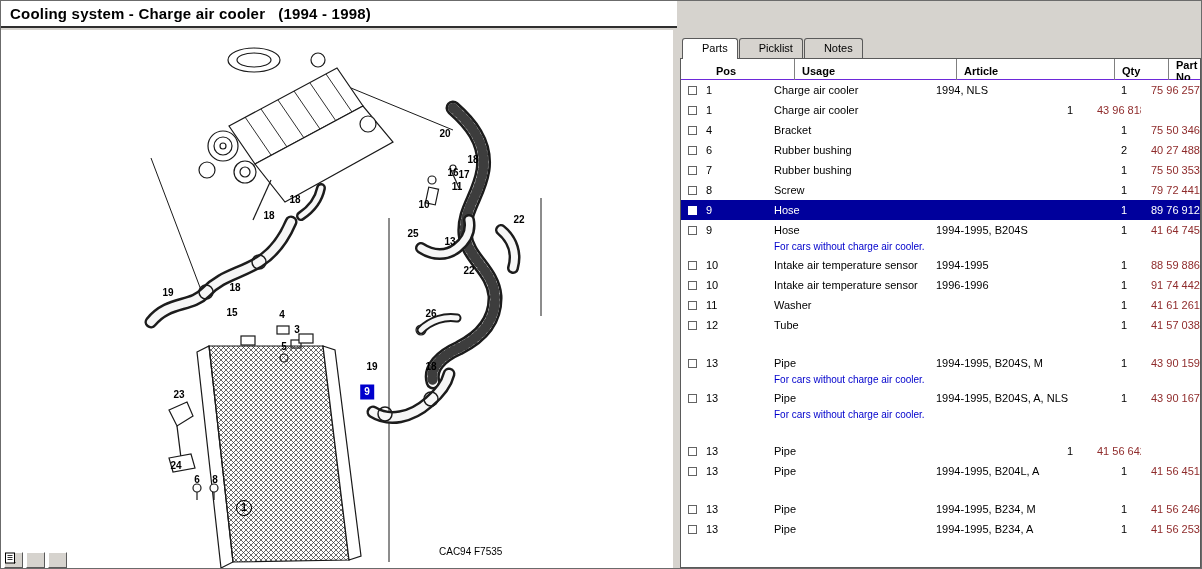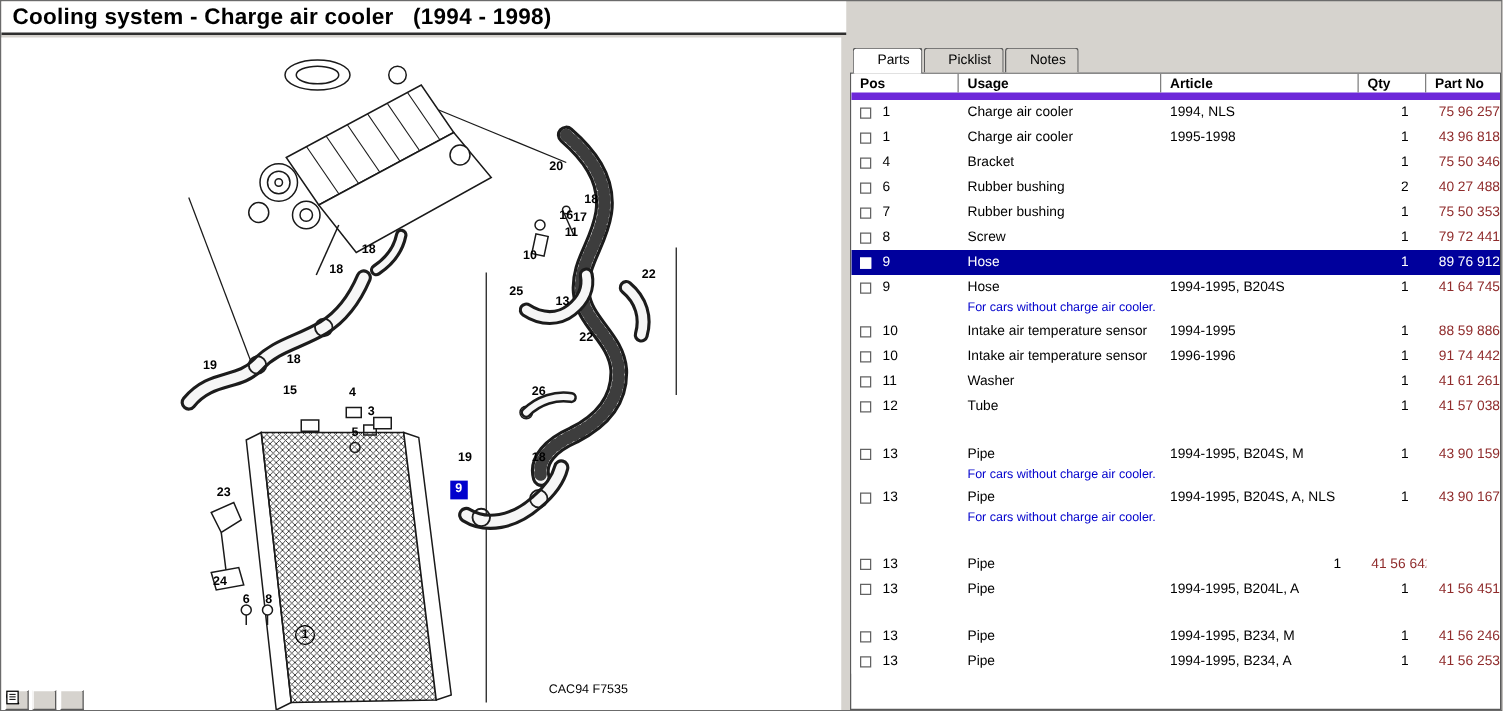--- a/index.html
+++ b/index.html
@@ -9,21 +9,21 @@
     background:#d6d3ce; overflow:hidden;
     font-family:"Liberation Sans", sans-serif; color:#000;
     border:1px solid #6b6b6b;
   }
   
   .titlebar {
     position:absolute; left:0; top:0; width:676px; height:27px;
     background:#ffffff; border-bottom:2px solid #2f2f2f;
     display:flex; align-items:center; padding-left:9px;
   }
-  .titlebar .title { font-size:18px; font-weight:bold; letter-spacing:.2px; }
+  .titlebar .title { font-size:15px; font-weight:bold; letter-spacing:.2px; }
   
   .diagram {
     position:absolute; left:0; top:29px; width:672px; height:540px;
     background:#ffffff; overflow:hidden;
   }
   .diagram svg { position:absolute; left:0; top:0; }
   .overlay { position:absolute; left:0; top:0; width:100%; height:100%; }
   .callout {
     position:absolute; transform:translate(-50%,-50%);
     font-size:10px; line-height:12px; color:#000; white-space:nowrap;
@@ -55,22 +55,23 @@
     background:#d6d3ce; border:1px solid #5a5a5a; border-bottom:none;
     border-radius:3px 3px 0 0; cursor:default;
   }
   .tab.active { background:#ffffff; position:relative; top:0; height:21px; }
   .panel {
     position:absolute; left:0; top:20px; right:0; bottom:0;
     background:#ffffff; border:1px solid #5a5a5a; overflow:hidden;
   }
   .thead {
     display:grid; grid-template-columns:86px 162px 158px 54px 1fr;
-    height:21px; border-bottom:6px solid #6d28d9; font-weight:bold; font-size:11px;
+    height:21px; border-bottom:1px solid #6d28d9; font-weight:bold; font-size:11px;
     background:#ffffff;
+    padding-left:28px;
   }
   .th { display:flex; align-items:center; padding-left:7px; border-right:1px solid #808080; }
   .th:last-child { border-right:none; }
   .tbody { position:absolute; left:0; right:0; top:21px; bottom:0; overflow:hidden; }
   .rowwrap { background:#ffffff; }
   .rowwrap.sel { background:#00009c; color:#ffffff; }
   .trow { display:grid; grid-template-columns:86px 162px 158px 54px 1fr; height:20px; font-size:11px; }
   .cell { display:flex; align-items:center; padding-left:7px; overflow:hidden; white-space:nowrap; }
   .cell.qty { justify-content:flex-end; padding-right:14px; padding-left:0; }
   .cell.partno { color:#8f2b2b; padding-left:10px; }
@@ -277,21 +278,20 @@
               <div class="cell partno">75 96 257</div>
             </div>
           </div>
           <div class="rowwrap">
             <div class="trow">
               <div class="cell">
                 <span class="cb"></span>
                 <span>1</span>
               </div>
               <div class="cell">Charge air cooler</div>
-              <div class="cell">1995-1998</div>
               <div class="cell qty">1</div>
               <div class="cell partno">43 96 818</div>
             </div>
           </div>
           <div class="rowwrap">
             <div class="trow">
               <div class="cell">
                 <span class="cb"></span>
                 <span>4</span>
               </div>

